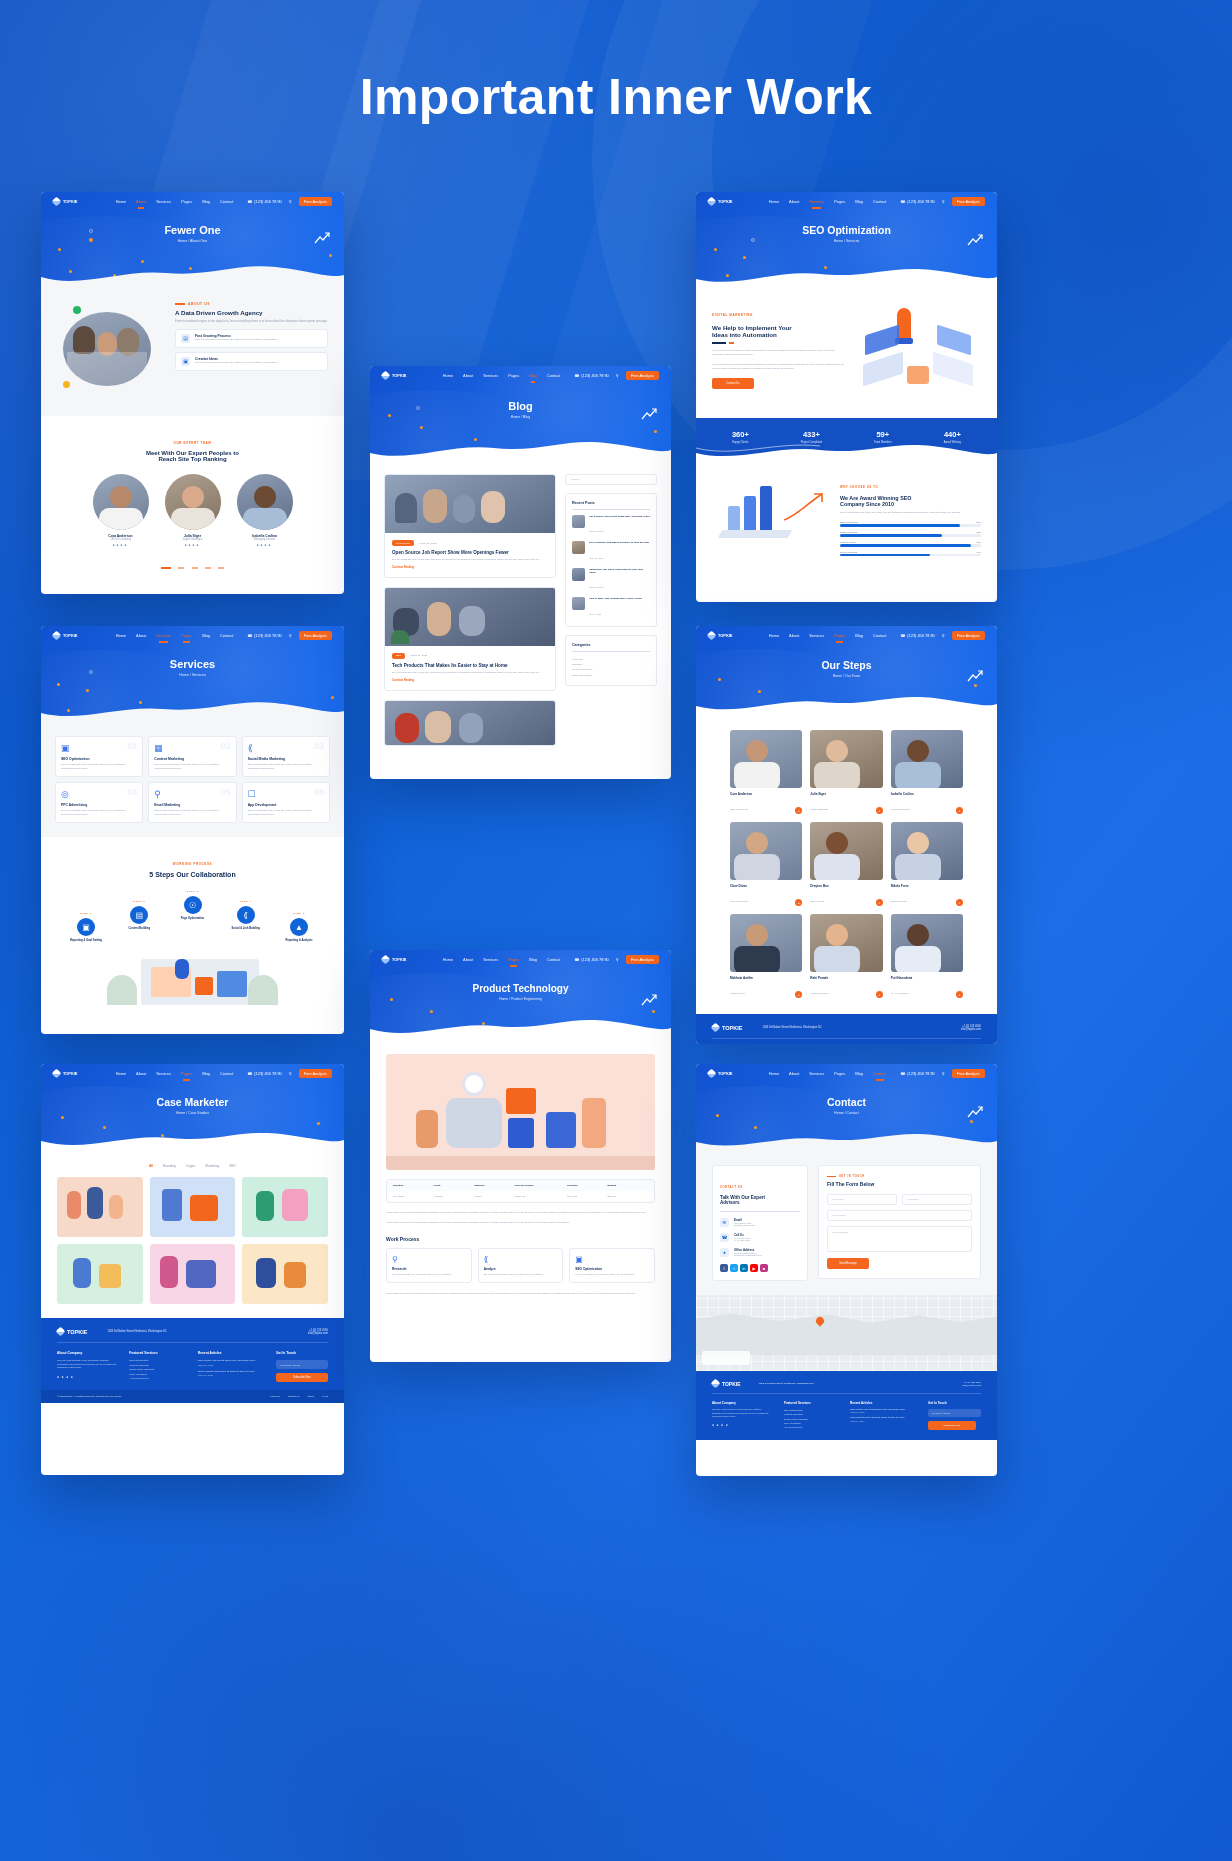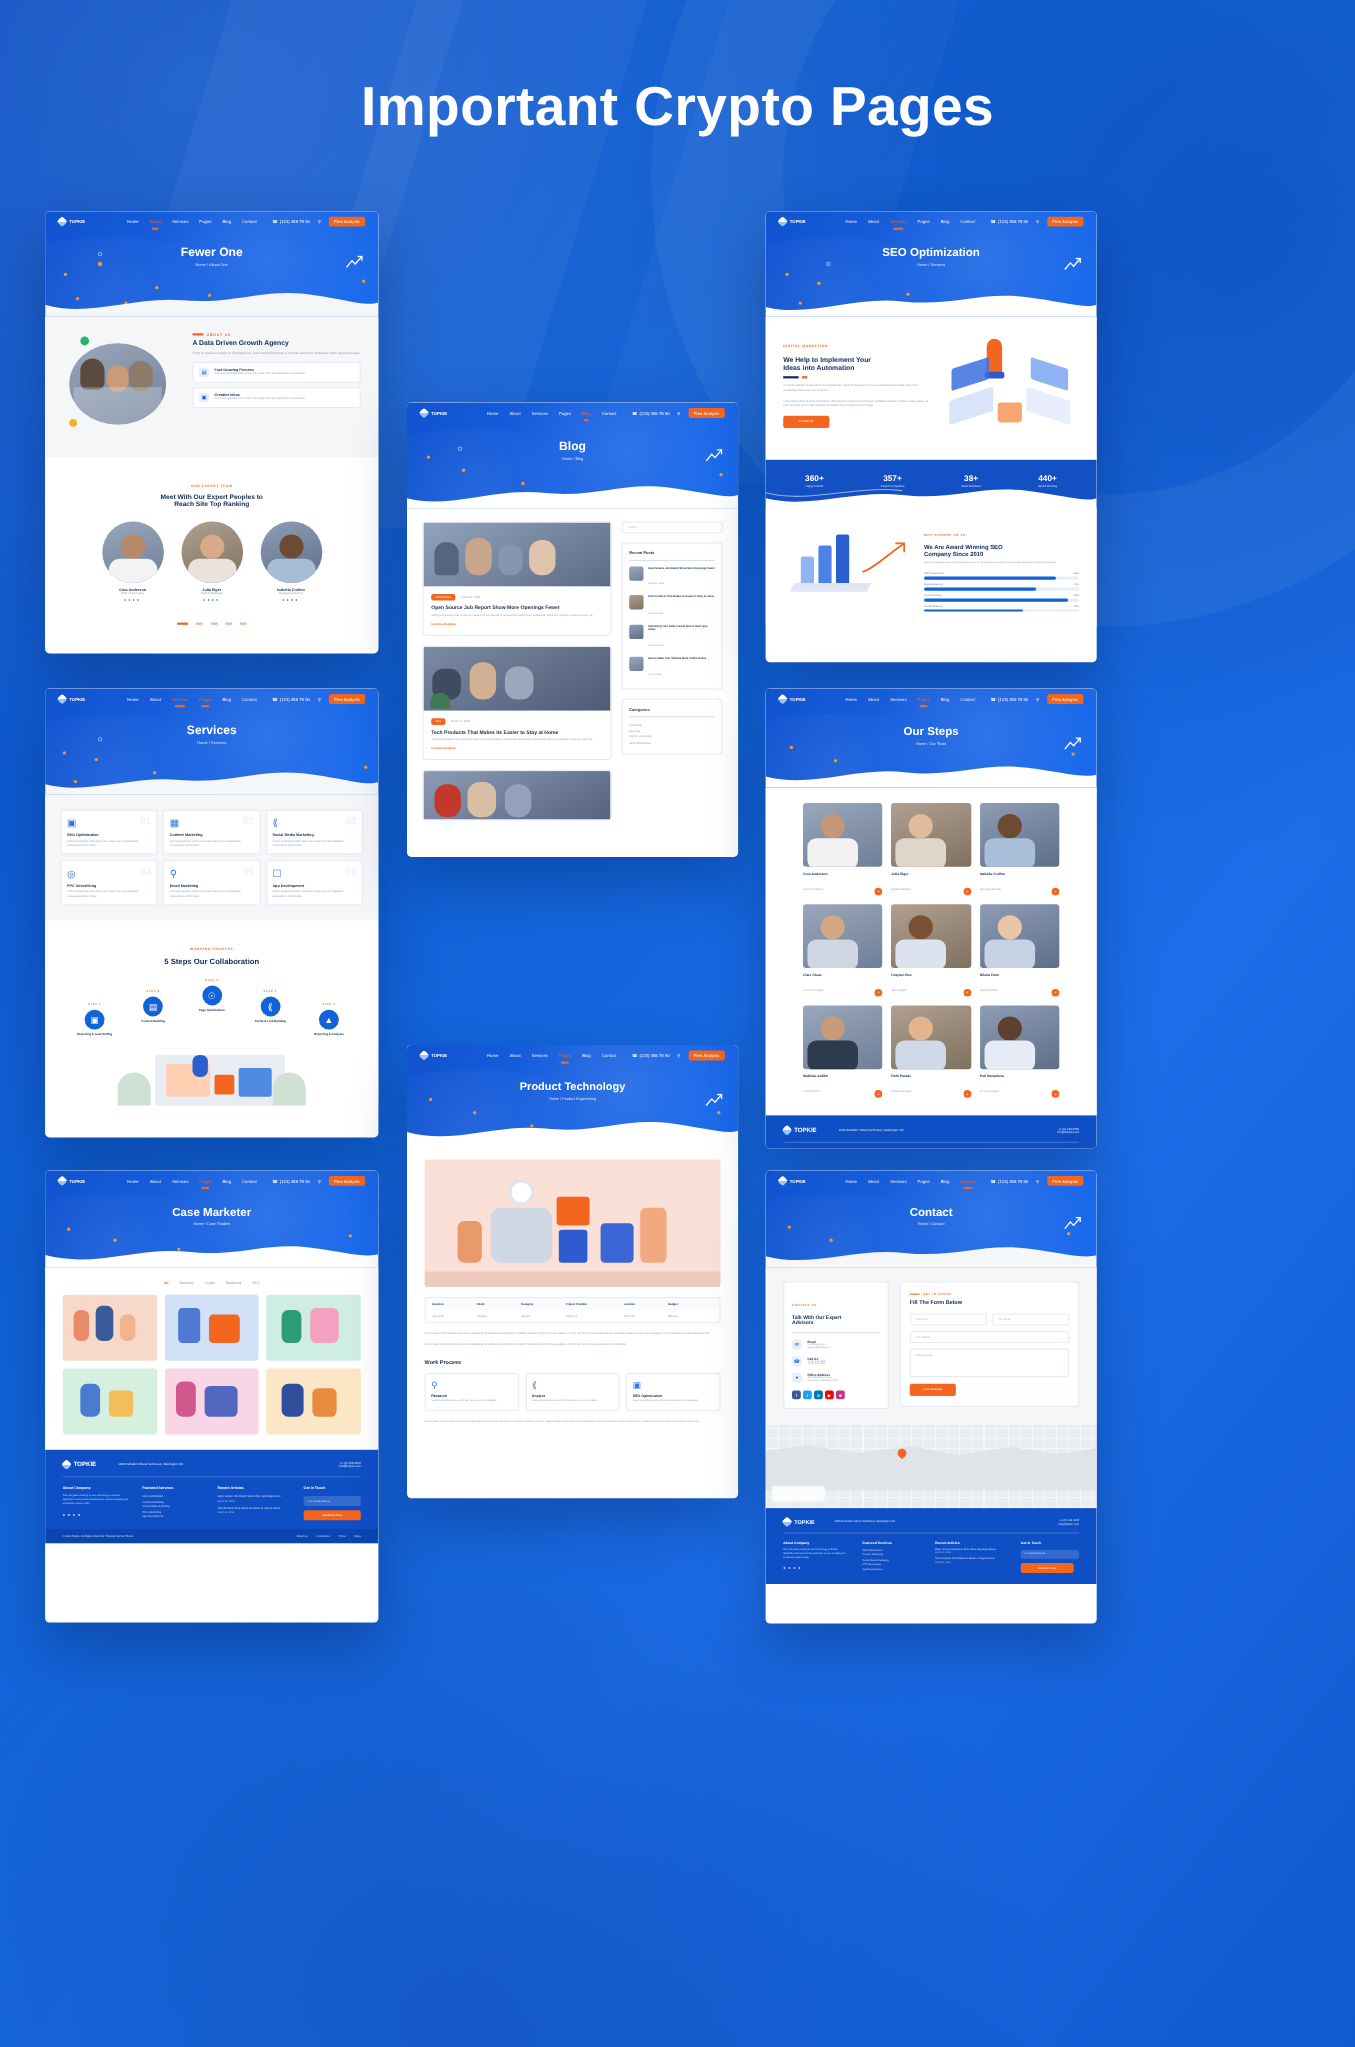--- a/index.html
+++ b/index.html
@@ -141,21 +141,21 @@
   <div class="bg-base"></div>
   <div class="bg-blob-a"></div>
   <div class="bg-blob-b"></div>
   <div class="bg-blob-c"></div>
   <div class="bg-stripe" style="left:150px"></div>
   <div class="bg-stripe" style="left:330px;height:640px"></div>
   <div class="bg-stripe" style="left:620px;height:600px;background:rgba(255,255,255,.03)"></div>
   <div class="bg-arc"></div>
 </div>
 
-<div class="page-title">Important Crypto Pages</div>
+<div class="page-title">Important Inner Work</div>
 
 <div class="mock" style="left:41px; top:192px; width:303px; height:402px;">
   <div class="hero" style="height:96px;">
     <div class="hero-swirl"></div>
     <div class="hero-swirl2"></div>
     <div class="dot" style="left:48px;top:46px;width:4px;height:4px"></div>
     <div class="dot" style="left:17px;top:56px;width:3px;height:3px"></div>
     <div class="dot" style="left:100px;top:68px;width:3.4px;height:3.4px"></div>
     <div class="dot" style="left:28px;top:78px;width:3px;height:3px"></div>
     <div class="dot" style="left:72px;top:82px;width:3px;height:3px"></div>
@@ -821,25 +821,25 @@
     </div>
   </div>
 
   <div style="position:relative;background:#1350c4;padding:12px 10px 18px;">
     <div style="display:flex;justify-content:space-around;text-align:center;color:#fff">
       <div>
         <div style="font-size:7.5px;font-weight:700">360+</div>
         <div style="font-size:2.6px;color:rgba(255,255,255,.82);margin-top:2px">Happy Clients</div>
       </div>
       <div>
-        <div style="font-size:7.5px;font-weight:700">357+</div>
+        <div style="font-size:7.5px;font-weight:700">433+</div>
         <div style="font-size:2.6px;color:rgba(255,255,255,.82);margin-top:2px">Project Completed</div>
       </div>
       <div>
-        <div style="font-size:7.5px;font-weight:700">38+</div>
+        <div style="font-size:7.5px;font-weight:700">59+</div>
         <div style="font-size:2.6px;color:rgba(255,255,255,.82);margin-top:2px">Team Members</div>
       </div>
       <div>
         <div style="font-size:7.5px;font-weight:700">440+</div>
         <div style="font-size:2.6px;color:rgba(255,255,255,.82);margin-top:2px">Award Winning</div>
       </div>
     </div>
     <svg style="position:absolute;left:0;bottom:-1px;width:100%" viewBox="0 0 301 22" preserveAspectRatio="none" height="22">
       <path d="M0 12 C 40 22, 80 4, 124 9 C 170 14, 194 0, 236 5 C 270 9, 290 16, 301 12 L301 22 L0 22 Z" fill="#ffffff"></path>
       <path d="M0 7 C 40 17, 80 0, 124 5" stroke="#ffffff" stroke-width="1" fill="none" opacity=".55"></path>

